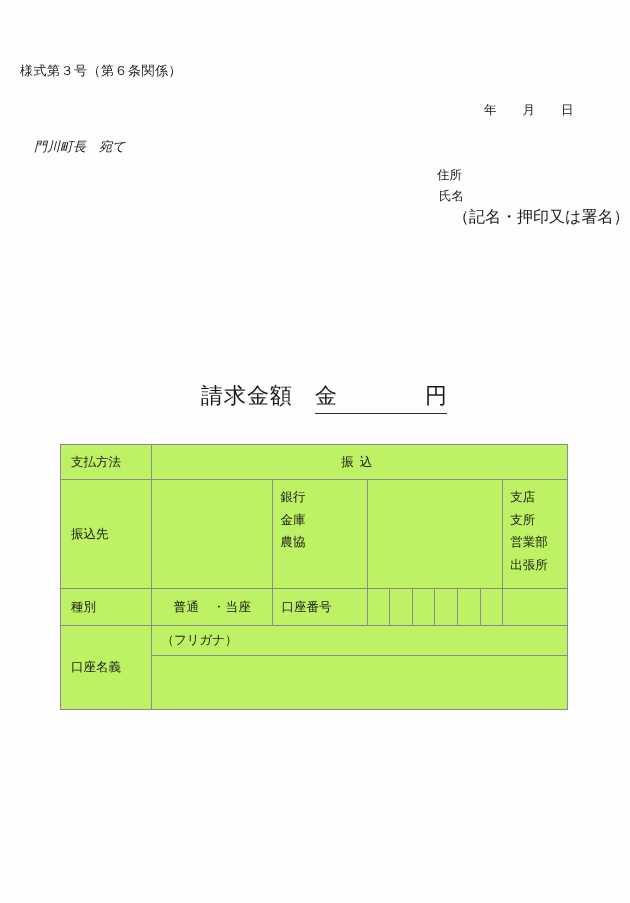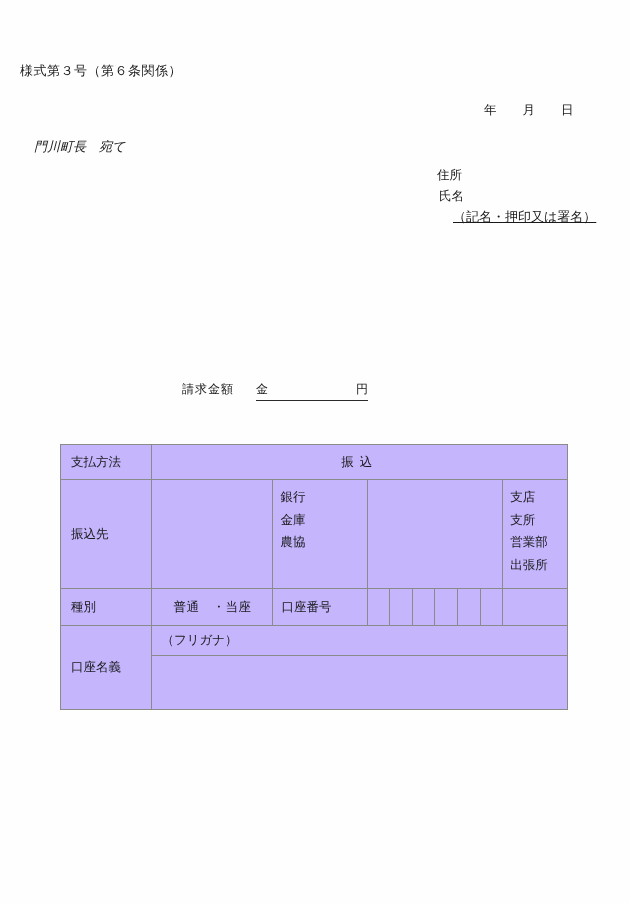--- a/index.html
+++ b/index.html
@@ -54,21 +54,21 @@
   .signer-block {
     position: absolute;
     left: 402px;
     top: 164px;
     font-size: 12.5px;
     line-height: 21px;
     margin-left: 35px;
   }
   .signer-block .addr { display: block; }
   .signer-block .name { display: block; padding-left: 2px; }
-  .signer-block .note { display: block; padding-left: 16px; font-size: 13px; text-decoration: underline; }
+  .signer-block .note { display: block; padding-left: 16px; font-size: 16px; }
 
   
   .doc-title {
     position: absolute;
     left: 0;
     top: 267px;
     width: 630px;
     text-align: center;
     font-size: 29px;
     letter-spacing: 3px;
@@ -81,23 +81,23 @@
     left: 27px;
     top: 331px;
     width: 560px;
     font-size: 12.8px;
     white-space: nowrap;
   }
 
   
   .amount-row {
     position: absolute;
-    left: 182px;
+    left: 201px;
     top: 381px;
-    font-size: 12px;
+    font-size: 22px;
     white-space: nowrap;
   }
   .amount-row .label {
     letter-spacing: 1px;
     margin-right: 22px;
   }
   .amount-row .field {
     border-bottom: 1px solid #2a2a2a;
     display: inline-block;
     padding-bottom: 2px;
@@ -110,21 +110,21 @@
     left: 60px;
     top: 444px;
     width: 508px;
     border-collapse: collapse;
     font-size: 12.5px;
   }
   .tbl td {
     border: 1px solid #8a8a8a;
     padding: 0;
     vertical-align: middle;
-    background: #c4b5fd;
+    background: #bef264;
   }
   .c-label { width: 88px; text-align: left; padding-left: 10px !important; }
 
   .row-pay td { height: 34px; }
   .pay-merged { text-align: center; letter-spacing: 6px; }
 
   .row-bank td { height: 108px; vertical-align: top; }
   .row-bank .c-label { vertical-align: middle; }
   .bank-stack {
     padding: 6px 0 0 7px;

